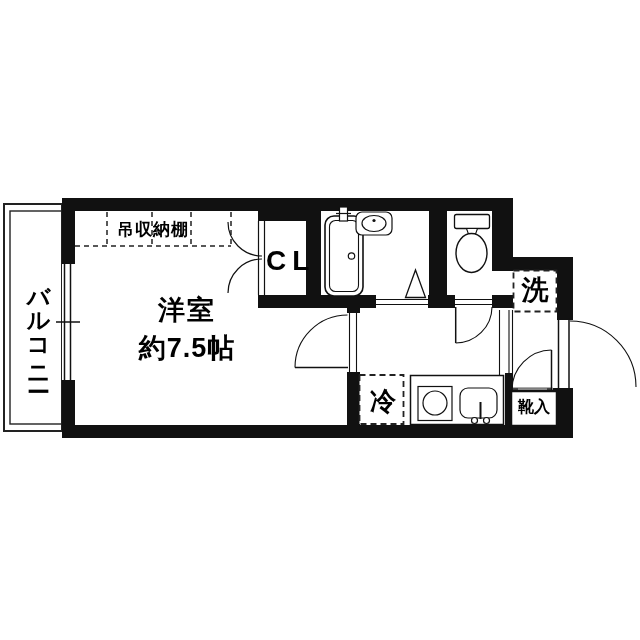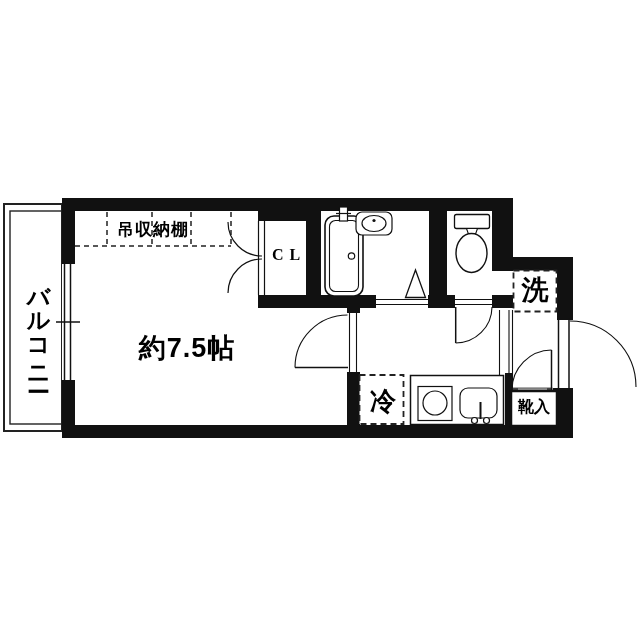--- a/index.html
+++ b/index.html
@@ -27,21 +27,21 @@
   .balcony-label {
     left: 20px; top: 263px; width: 30px; height: 124px;
     writing-mode: vertical-rl;
     font-size: 23px;
     letter-spacing: 1px;
     text-align: center;
   }
   .room-name  { left: 107px; top: 297px; width: 160px; font-size: 27px; letter-spacing: 2px; }
   .room-size  { left: 102px; top: 335px; width: 170px; font-size: 27px; letter-spacing: 1px; }
   .shelf-label  { left: 75px;  top: 221px; width: 156px; font-size: 17px; letter-spacing: 1px; }
-  .closet-label { left: 260px; top: 247px; width: 52px;  font-size: 16px; letter-spacing: 6px; text-indent: 6px; font-family: Liberation Serif, serif; }
+  .closet-label { left: 260px; top: 247px; width: 52px;  font-size: 28px; letter-spacing: 6px; text-indent: 6px; }
   .washer-label { left: 513px; top: 277px; width: 44px;  font-size: 27px; }
   .fridge-label { left: 360px; top: 388px; width: 46px;  font-size: 26px; }
   .shoes-label  { left: 511px; top: 399px; width: 46px;  font-size: 16px; }
 </style>
 </head>
 <body>
 
 <div class="stage">
 
   <svg width="640" height="640" viewBox="0 0 640 640">
@@ -164,19 +164,20 @@
     <rect x="511" y="391" width="46" height="35" fill="#ffffff" stroke="#111" stroke-width="2.5"></rect>
 
     <g stroke="#111" fill="none">
       <line x1="558.5" y1="318" x2="558.5" y2="390" stroke-width="1.5"></line>
       <line x1="569" y1="318" x2="569" y2="390" stroke-width="1.5"></line>
       <path d="M 570 321 A 66 66 0 0 1 636 387" stroke-width="1.1"></path>
     </g>
   </svg>
 
   <div class="label balcony-label">バルコニー</div>
+  <div class="label center room-name">洋室</div>
   <div class="label center room-size">約7.5帖</div>
   <div class="label center shelf-label">吊収納棚</div>
   <div class="label center closet-label">CL</div>
   <div class="label center washer-label">洗</div>
   <div class="label center fridge-label">冷</div>
   <div class="label center shoes-label">靴入</div>
 </div>
 
 </body></html>

